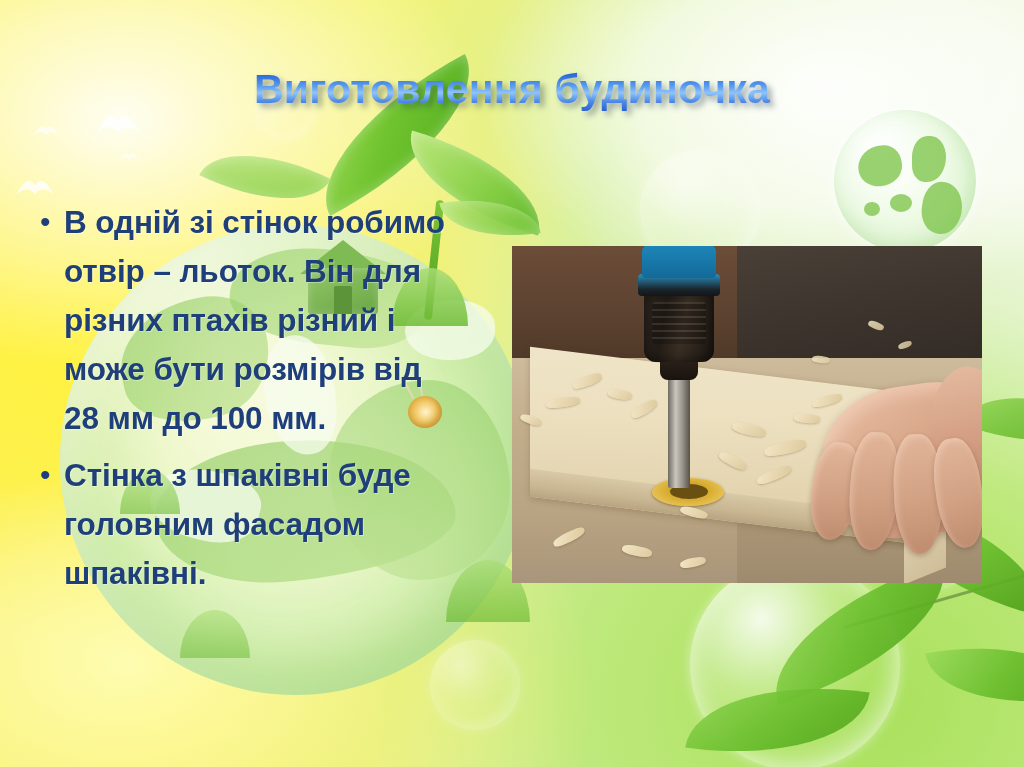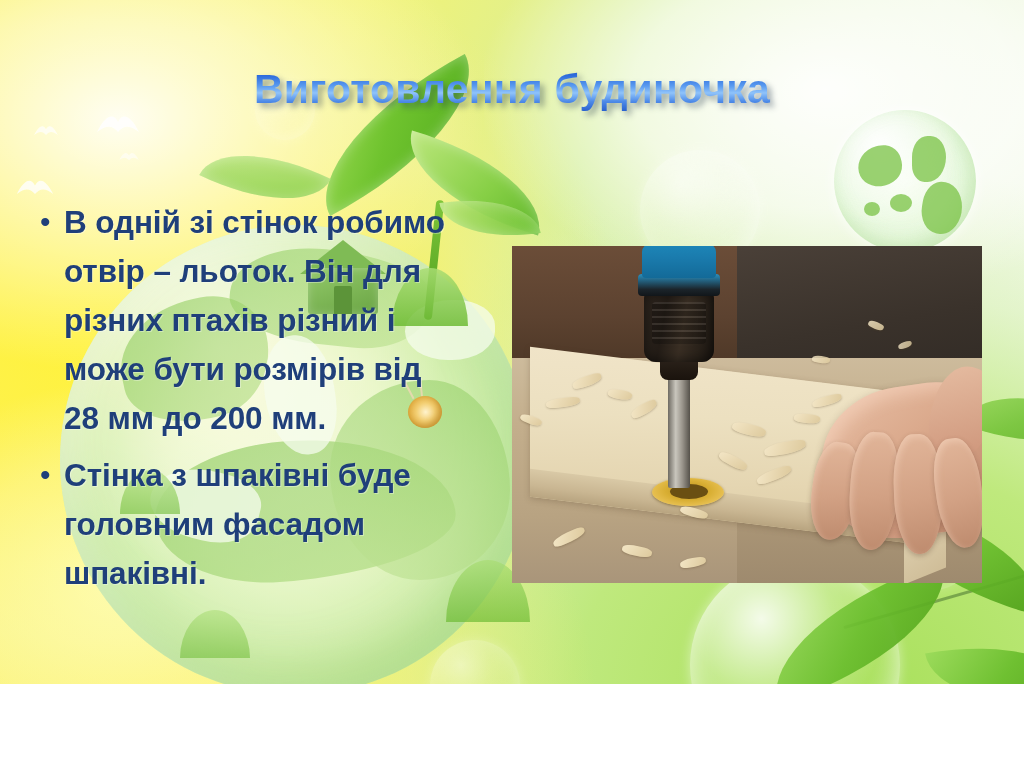--- a/index.html
+++ b/index.html
@@ -9,21 +9,21 @@
     background: #ffffff;
   }
   body {
     font-family: "Liberation Sans", sans-serif;
   }
 
   
   .slide {
     position: relative;
     width: 1024px;
-    height: 684px;
+    height: 767px;
     overflow: hidden;
     
     background:
       radial-gradient(ellipse 520px 360px at 120px 120px, rgba(255,255,255,0.92) 0%, rgba(255,255,255,0.35) 45%, rgba(255,255,255,0) 70%),
       radial-gradient(ellipse 700px 560px at 90px 330px, #fff23d 0%, #fdf14e 30%, rgba(250,243,120,0.55) 55%, rgba(245,245,170,0) 76%),
       radial-gradient(ellipse 620px 520px at 150px 700px, #fdf35a 0%, rgba(250,243,110,0.6) 42%, rgba(245,245,180,0) 72%),
       radial-gradient(ellipse 760px 620px at 860px 700px, #a8e05a 0%, #bfe97d 38%, rgba(205,237,160,0.45) 66%, rgba(225,243,205,0) 86%),
       linear-gradient(118deg,
         #fdf24a 0%,
         #fbf45e 14%,
@@ -445,21 +445,21 @@
         <path d="M2 22 C10 6 18 2 23 12 C28 2 36 6 44 22 C34 14 28 16 23 22 C18 16 12 14 2 22 Z" fill="#ffffff"></path>
       </svg>
   </div>
 
   <div class="title">Виготовлення будиночка</div>
 
   <div class="content">
 
     <div class="bullet">
       <div class="dot">•</div>
-      <div class="btext">В одній зі стінок робимо отвір – льоток. Він для різних птахів різний і може бути розмірів від 28 мм до 200 мм.</div>
+      <div class="btext">В одній зі стінок робимо отвір – льоток. Він для різних птахів різний і може бути розмірів від 28 мм до 100 мм.</div>
     </div>
 
     <div class="bullet">
       <div class="dot">•</div>
       <div class="btext"> Стінка з шпаківні буде головним фасадом шпаківні.</div>
     </div>
 
   </div>
 
   <div class="photo">

